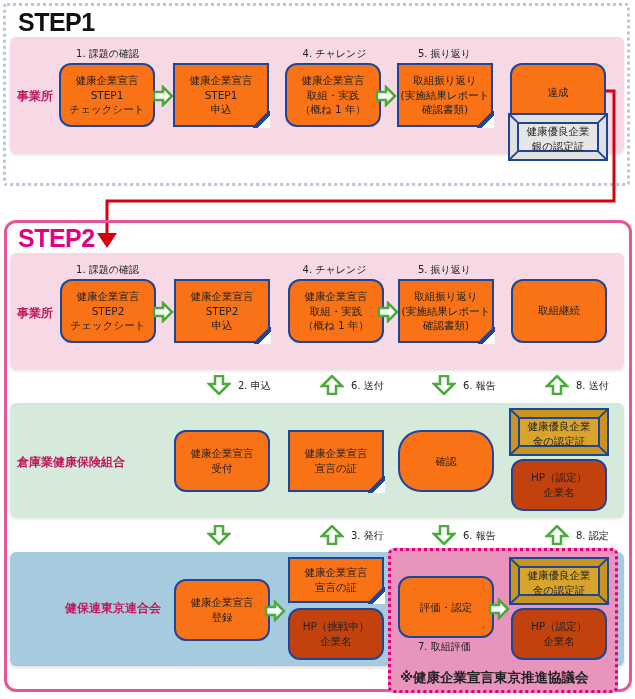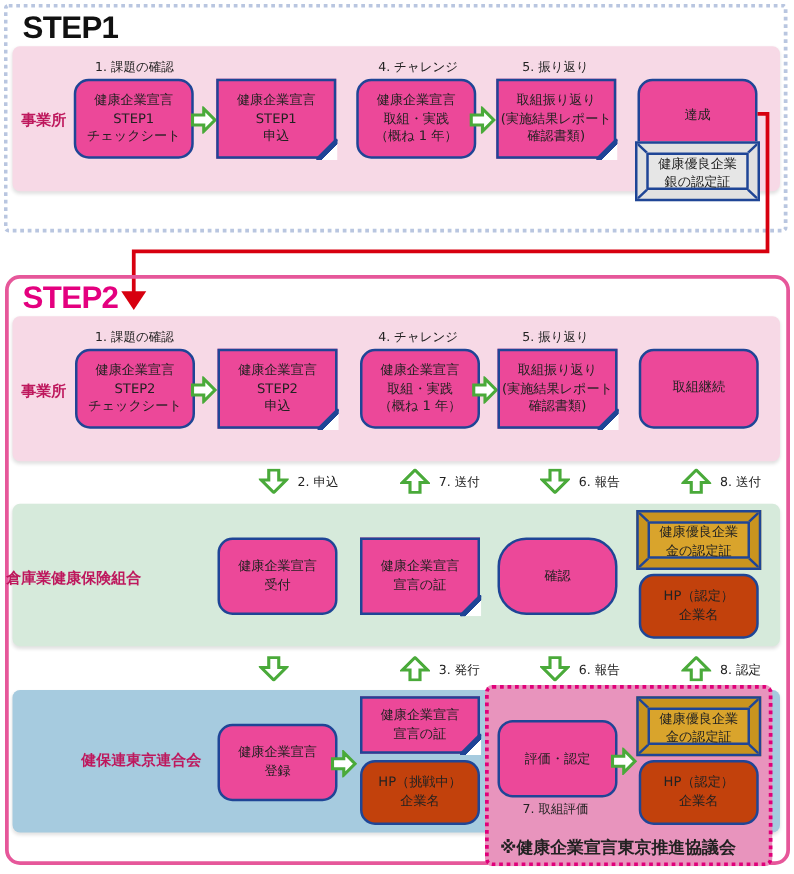--- a/index.html
+++ b/index.html
@@ -8,21 +8,21 @@
   .abs { position: absolute; }
   .step1-frame { left: 3px; top: 3px; width: 627px; height: 183px; border: 3px dotted #b9c6e0; border-radius: 4px; }
   .step2-frame { left: 4px; top: 220px; width: 628px; height: 472px; border: 3px solid #e6579a; border-radius: 12px; }
   .step-title { font-family: "Liberation Sans", sans-serif; font-weight: bold; font-size: 25px; letter-spacing: -0.5px; }
   .lane { border-radius: 6px; box-shadow: 0 2px 3px rgba(0,0,0,0.12); }
   .lane-pink { background: #f7d9e6; }
   .lane-green { background: #d6eadb; }
   .lane-blue { background: #a6cbdf; }
   .lane-label { color: #be185d; font-size: 12px; font-weight: bold; white-space: nowrap; }
   .step-label { font-size: 10px; color: #222; text-align: center; white-space: nowrap; }
-  .box { background: #ec4899; border: 2.5px solid #1f4596; display: flex; align-items: center; justify-content: center;
+  .box { background: #f97316; border: 2.5px solid #1f4596; display: flex; align-items: center; justify-content: center;
          text-align: center; font-size: 10.5px; line-height: 1.4; white-space: pre-line; color: #222; }
   .rounded { border-radius: 12px; }
   .doc { border-radius: 0; }
   .doc::after { content: ""; position: absolute; right: -2.5px; bottom: -2.5px; width: 16px; height: 16px;
          background: linear-gradient(135deg, transparent 50%, #1f4596 50%, #1f4596 60%, transparent 60%); }
   .doc-fold { position: absolute; right: -3px; bottom: -3px; width: 17px; height: 17px; }
   .yellow { background: #c2410c; }
   .cert { border: 2.5px solid #1f4596; display: flex; align-items: center; justify-content: center; text-align: center;
           white-space: pre-line; font-size: 10.5px; line-height: 1.4; }
   .cert .inner { position: absolute; left: 7px; top: 7px; right: 7px; bottom: 7px; border: 2px solid #1f4596;
@@ -130,32 +130,32 @@
 
 <div class="abs box rounded" style="left:511px;top:279px;width:96px;height:64px;font-family:Liberation Serif, serif;">取組継続</div>
 
 <svg class="abs v-arrow" style="left:207px;top:375px;" viewBox="0 0 24 20">
     <path d="M8 1 H16 V9 H22 L12 19 L2 9 H8 Z" fill="#fff" stroke="#4aaa3a" stroke-width="2.5"></path>
   </svg>
 <div class="abs flow-label" style="left:238px;top:379px;">2. 申込</div>
 <svg class="abs v-arrow" style="left:320px;top:375px;" viewBox="0 0 24 20">
     <path d="M8 19 H16 V11 H22 L12 1 L2 11 H8 Z" fill="#fff" stroke="#4aaa3a" stroke-width="2.5"></path>
   </svg>
-<div class="abs flow-label" style="left:351px;top:379px;">7. 送付</div>
+<div class="abs flow-label" style="left:351px;top:379px;">6. 送付</div>
 <svg class="abs v-arrow" style="left:432px;top:375px;" viewBox="0 0 24 20">
     <path d="M8 1 H16 V9 H22 L12 19 L2 9 H8 Z" fill="#fff" stroke="#4aaa3a" stroke-width="2.5"></path>
   </svg>
 <div class="abs flow-label" style="left:463px;top:379px;">6. 報告</div>
 <svg class="abs v-arrow" style="left:545px;top:375px;" viewBox="0 0 24 20">
     <path d="M8 19 H16 V11 H22 L12 1 L2 11 H8 Z" fill="#fff" stroke="#4aaa3a" stroke-width="2.5"></path>
   </svg>
 <div class="abs flow-label" style="left:576px;top:379px;">8. 送付</div>
 
 <div class="abs lane lane-green" style="left:10px;top:403px;width:614px;height:114px;"></div>
-<div class="abs lane-label" style="left:5px;top:454px;">倉庫業健康保険組合</div>
+<div class="abs lane-label" style="left:17px;top:454px;">倉庫業健康保険組合</div>
 <div class="abs box rounded" style="left:174px;top:430px;width:96px;height:62px;">健康企業宣言
 受付</div>
 <div class="abs box doc" style="left:288px;top:430px;width:96px;height:62px;"><span>健康企業宣言
 宣言の証</span><svg class="doc-fold" viewBox="0 0 17 17">
       <path d="M0 17 L17 0 L17 17 Z" fill="#fff"></path>
       <path d="M0 17 L17 0" stroke="#1f4596" stroke-width="2.5"></path>
     </svg></div>
 <div class="abs box rounded" style="left:398px;top:430px;width:96px;height:62px;border-radius:23px;">確認</div>
 <div class="abs cert cert-gold" style="left:509px;top:408px;width:100px;height:48px;">
   <svg viewBox="0 0 100 48" preserveAspectRatio="none">

